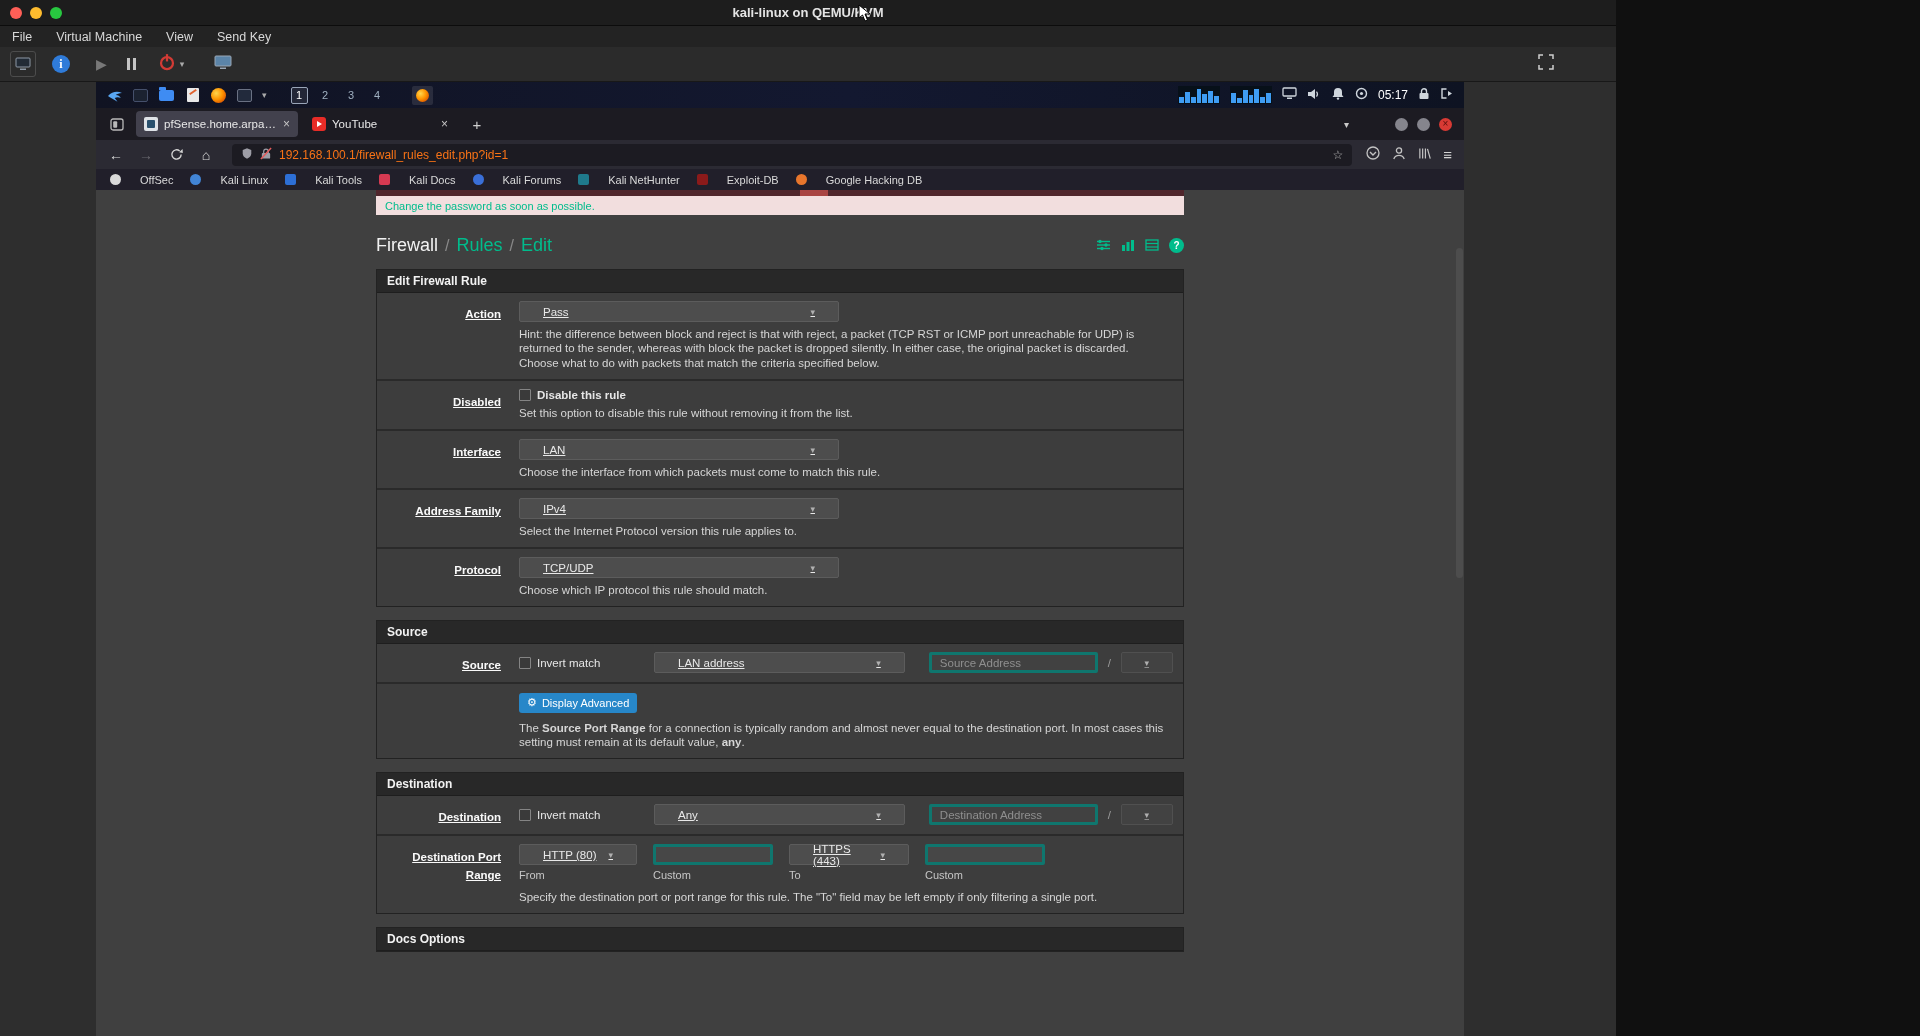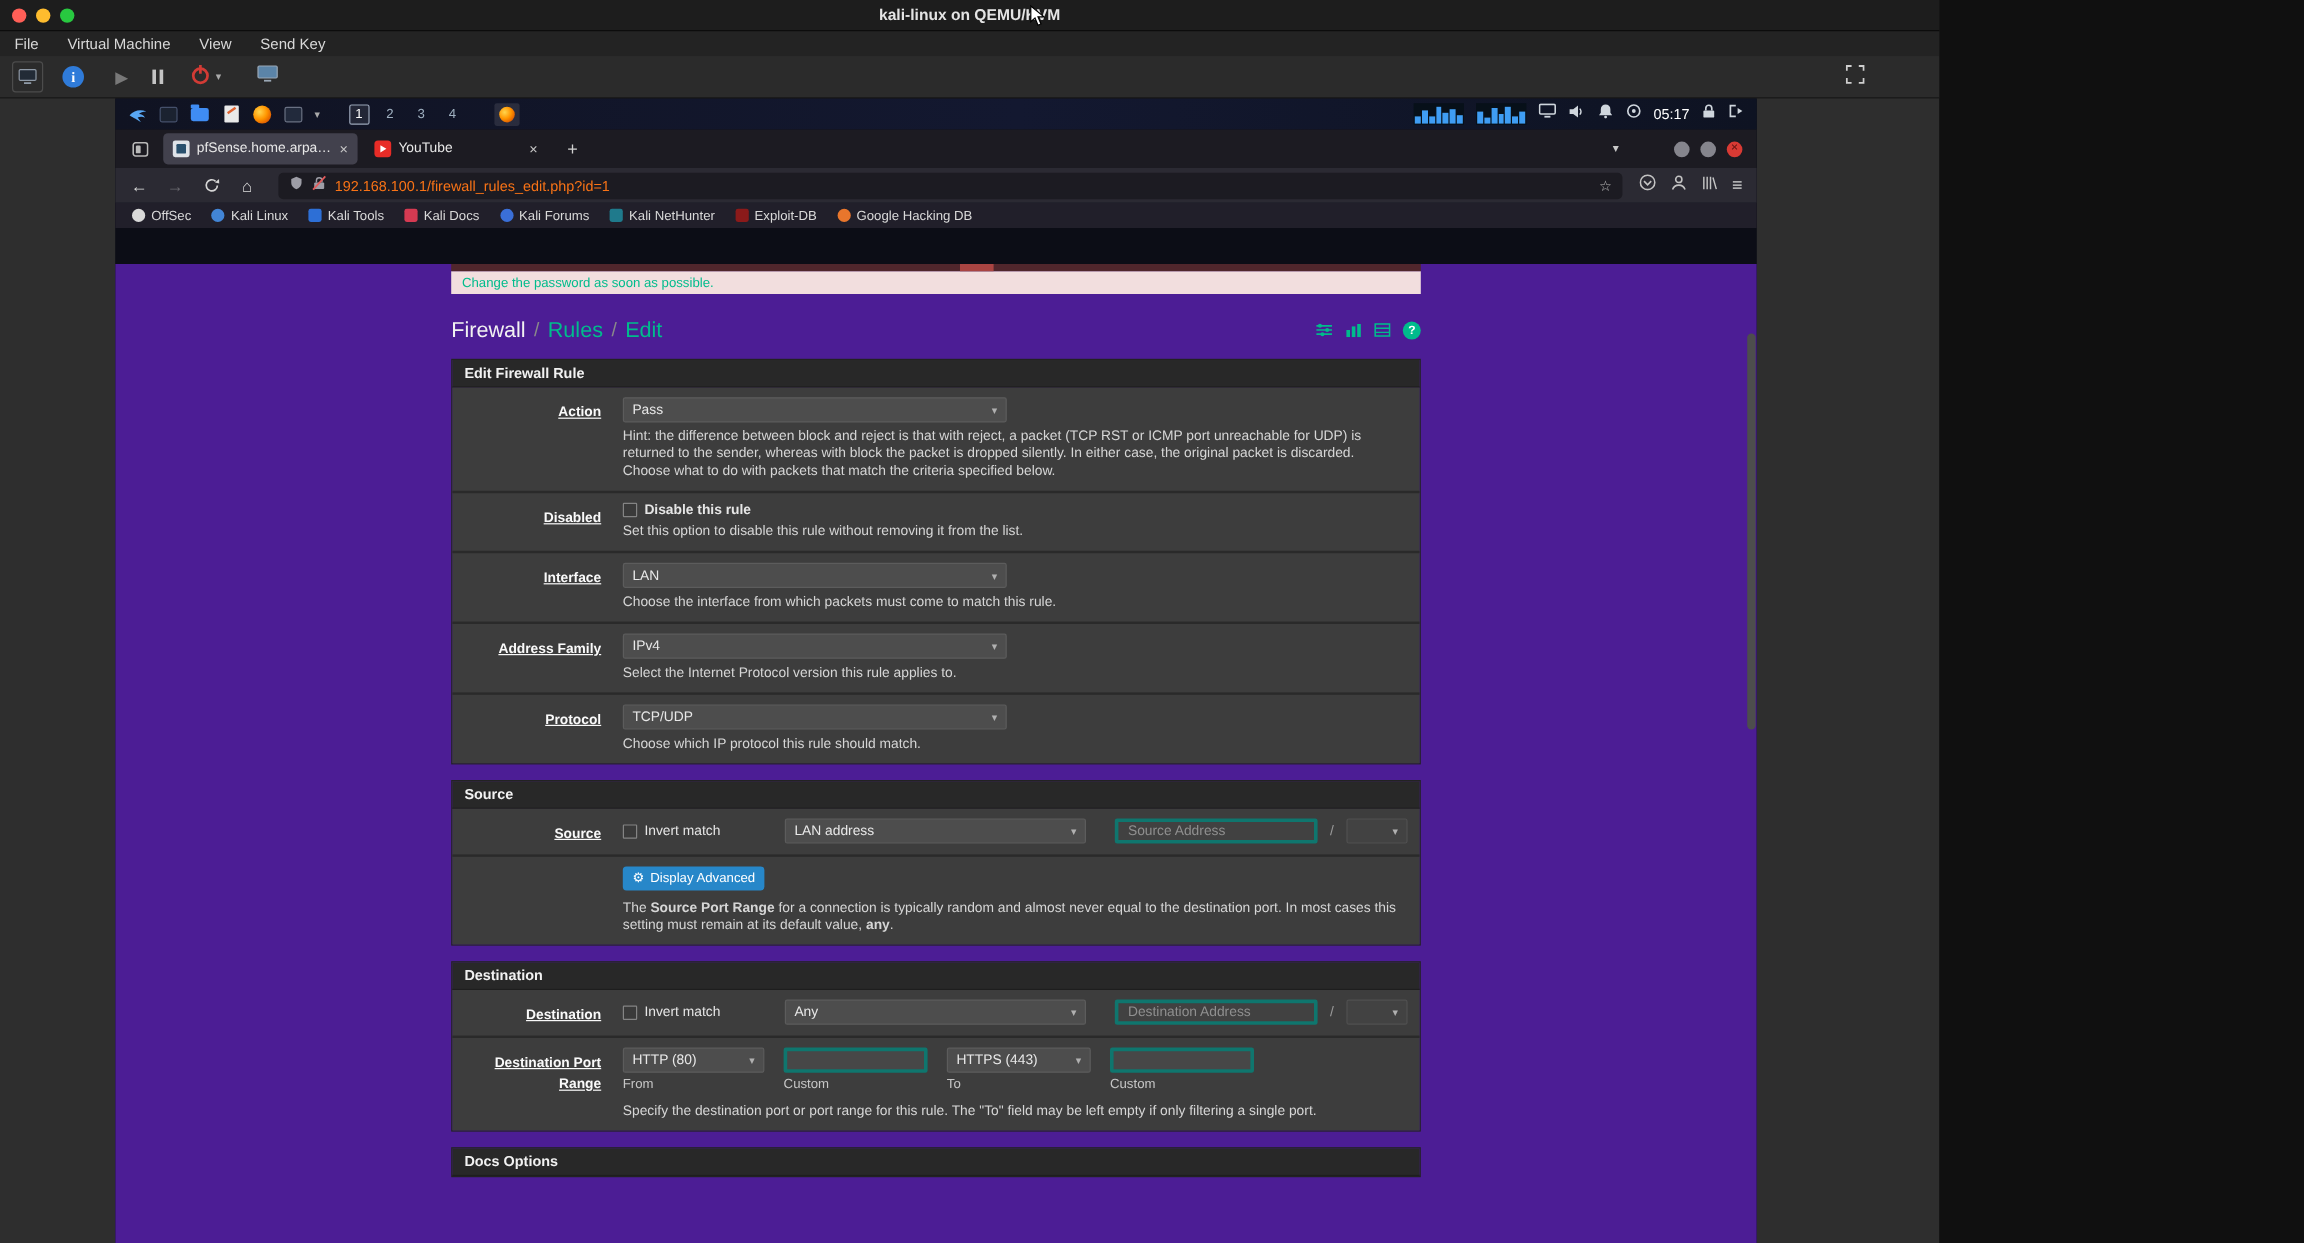--- a/index.html
+++ b/index.html
@@ -71,33 +71,33 @@
 
   .navbar { height:29px; background:#2b2a33; display:flex; align-items:center; padding:0 8px; gap:6px; }
   .nav-btn { width:24px; height:22px; display:flex; align-items:center; justify-content:center; color:#dcdcdc; font-size:14px; border-radius:3px; }
   .nav-btn.disabled { color:#69686f; }
   .urlbar { flex:1; height:22px; background:#1c1b22; border-radius:4px; display:flex; align-items:center; padding:0 9px; gap:7px; margin:0 8px; }
   .url-text { color:#f97316; font-size:12px; flex:1; white-space:nowrap; overflow:hidden; }
   .star { color:#b9b9b9; font-size:12px; }
   .nav-right { display:flex; gap:12px; align-items:center; margin-right:4px; }
 
   .bookmarksbar { height:21px; background:#211f2a; display:flex; align-items:center; gap:17px; padding-left:14px; font-size:11px; color:#d9d9d9; }
-  .bm { display:flex; align-items:center; gap:5px; }
+  .bm { display:flex; align-items:center; gap:19px; }
   .bm-ico { width:11px; height:11px; border-radius:2px; display:inline-block; }
   .bm-ico.offsec { background:#d9d9d9; border-radius:50%; }
   .bm-ico.kali { background:#4285d6; border-radius:50%; }
   .bm-ico.ktools { background:#2d6fd6; }
   .bm-ico.kdocs { background:#d63a52; }
   .bm-ico.kforums { background:#3a6fd8; border-radius:50%; }
   .bm-ico.knh { background:#1f7a8c; }
   .bm-ico.edb { background:#8b1a1a; }
   .bm-ico.ghdb { background:#e8762c; border-radius:50%; }
 
   
-  .viewport { flex:1; background:#4c1d95; position:relative; overflow:hidden;margin-top:30px; }
+  .viewport { flex:1; background:#404040; position:relative; overflow:hidden; }
   .scroll-thumb { position:absolute; right:1px; top:58px; width:7px; height:330px; background:#4d4d4d; border-radius:4px; }
   .pf-container { width:808px; margin:0 auto; }
   .alert-frag { height:6px; background:#50262c; position:relative; }
   .alert-frag .frag-btn { position:absolute; left:424px; top:0; width:28px; height:6px; background:#a94442; }
   .pf-alert { height:19px; background:#f2dede; display:flex; align-items:center; padding-left:9px; }
   .pf-alert a { color:#00bc8c; font-size:11px; text-decoration:none; }
 
   .breadcrumb { margin-top:20px; display:flex; align-items:center; color:#f2f2f2; font-size:18px; }
   .breadcrumb .sep { color:#8a8a8a; margin:0 7px; font-size:16px; }
   .breadcrumb .link { color:#00bc8c; }
@@ -107,21 +107,21 @@
   .panel { margin-top:13px; border:1px solid #222; }
   .panel-heading { height:23px; background:#282828; border-bottom:1px solid #1e1e1e; display:flex; align-items:center; padding-left:10px; color:#f2f2f2; font-size:12px; font-weight:bold; }
   .panel-body { background:#3d3d3d; }
   .frow { display:flex; padding:8px 10px 9px; border-bottom:2px solid #2a2a2a; }
   .frow:last-child { border-bottom:none; }
   .row-label { width:132px; min-width:132px; text-align:right; padding-right:18px; padding-top:3px; }
   .row-label span { color:#fafafa; font-size:11.5px; font-weight:bold; text-decoration:underline; }
   .row-content { flex:1; min-width:0; }
   .hrow { display:flex; align-items:center; }
 
-  .select { background:#4d4d4d; border:1px solid #5c5c5c; border-radius:2px; height:21px; display:flex; align-items:center; padding:0 7px; font-size:11.5px; color:#e8e8e8; }
+  .select { background:#4d4d4d; border:1px solid #5c5c5c; border-radius:2px; height:21px; display:flex; align-items:center; padding:0 23px; font-size:11.5px; color:#e8e8e8;text-decoration:underline; }
   .select .caret { margin-left:auto; color:#b0b0b0; font-size:9px; padding-left:6px; }
   .select.disabled { background:#424242; border-color:#505050; color:#8d8d8d; justify-content:flex-end; }
   .inputbox { background:#474747; border:3px solid #0f766e; border-radius:2px; height:21px; font-size:11.5px; color:#8f8f8f; display:flex; align-items:center; padding:0 8px; }
   .inputbox.disabled { background:#414141; }
   .w320{width:320px} .w255{width:255px} .w172{width:172px} .w120{width:120px} .w118{width:118px} .w52{width:52px}
   .help { font-size:11.5px; color:#d6d6d6; line-height:14px; margin-top:5px; }
   .help + .help { margin-top:1px; }
   .chk { display:flex; align-items:center; width:135px; min-width:135px; font-size:11.5px; color:#e6e6e6; }
   .checkbox { width:12px; height:12px; background:#3a3a3a; border:1px solid #848484; border-radius:1px; margin-right:6px; flex:0 0 auto; }
   .mask-sep { color:#9c9c9c; margin:0 10px; font-size:11.5px; }

